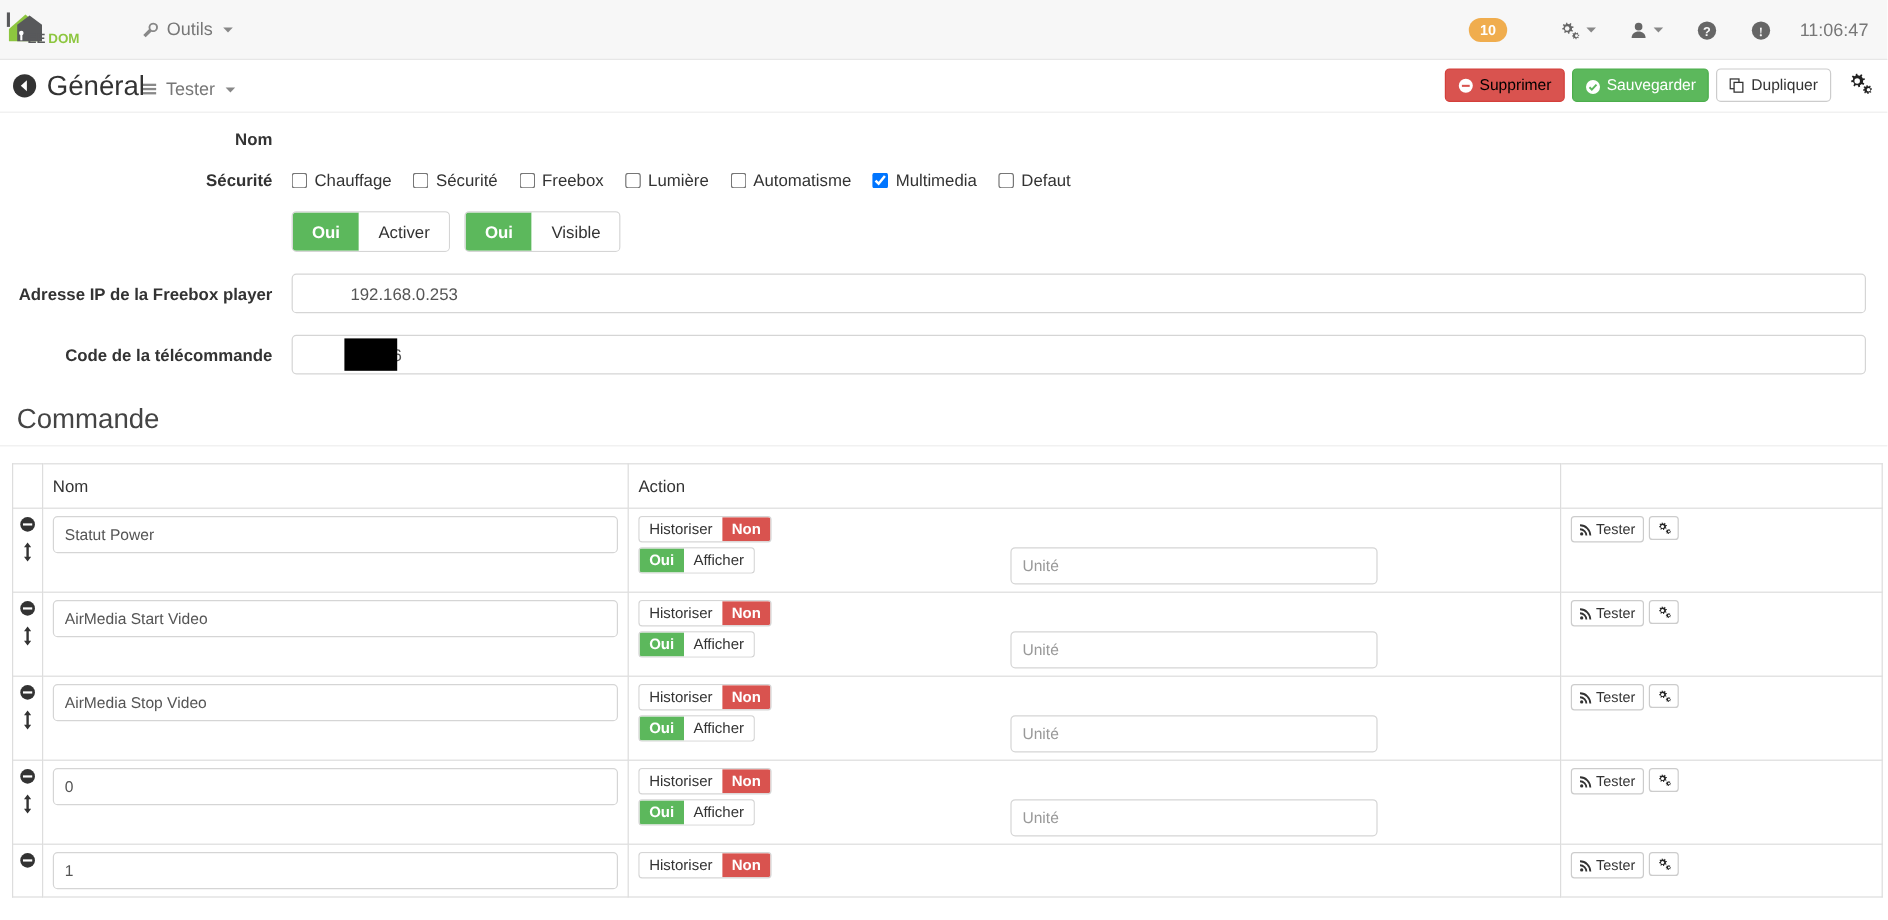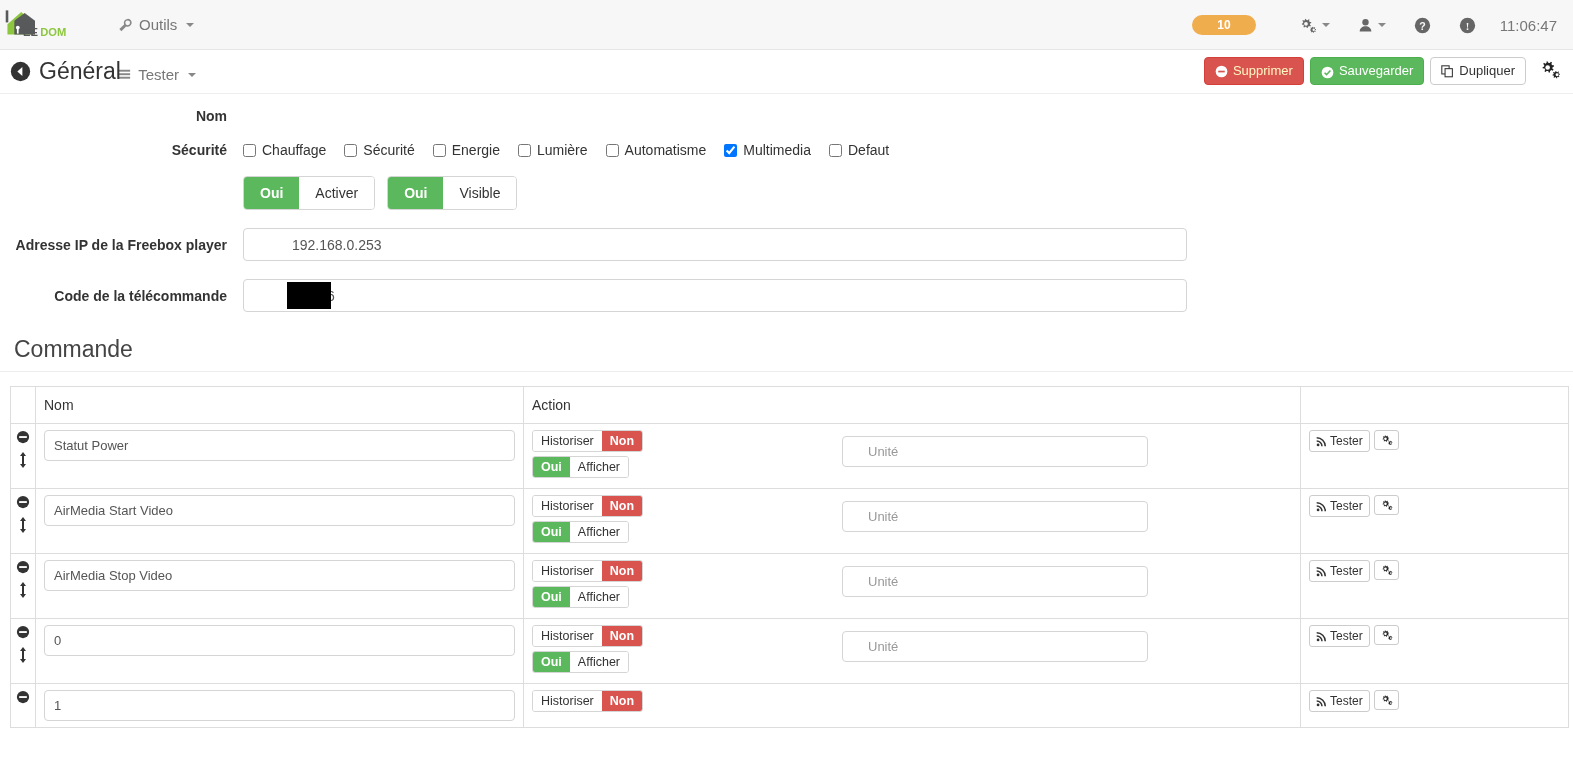--- a/index.html
+++ b/index.html
@@ -42,21 +42,21 @@
     border-top:4px solid #888; margin-left:3px;
   }
   .nav-icon { display:inline-flex; align-items:center; fill:#888; }
   .nav-right {
     position: absolute; right: 16px; top: 0; height: 50px;
     display: flex; align-items: center; gap: 0;
   }
   .nav-right > * { margin-left: 0; }
   .badge-count {
     background:#f0ad4e; color:#fff; border-radius:10px;
-    padding: 3px 25px; font-size: 12px; font-weight: bold;
+    padding: 3px 9px; font-size: 12px; font-weight: bold;
     margin-right: 28px; cursor:pointer;
   }
   .nr-item {
     display:flex; align-items:center; gap:2px;
     padding: 0 14px; cursor:pointer; color:#666;
   }
   .clock { color:#777; font-size:15px; padding-left: 10px; }
 
   
   .page-header {
@@ -69,41 +69,41 @@
   .page-title { font-size: 23px; color:#333; font-weight: normal; }
   .header-actions {
     position:absolute; right: 10px; top: 7px;
     display:flex; align-items:center; gap: 6px;
   }
   .btn {
     font-size: 13px; border-radius: 4px; padding: 5px 10px;
     display:inline-flex; align-items:center; gap:5px;
     cursor:pointer; border:1px solid transparent; line-height: 1.2;
   }
-  .btn-danger { background:#d9534f; border-color:#d43f3a; color:#fef9c3; }
+  .btn-danger { background:#d9534f; border-color:#d43f3a; color:#000000; }
   .btn-success { background:#5cb85c; border-color:#4cae4c; color:#fff;align-items:flex-end; }
   .btn-default { background:#fff; border-color:#cccccc; color:#333; }
   .btn-cogs { background:none; border:none; padding:2px 2px 2px 6px; cursor:pointer; }
 
   
   .form-area { padding-top: 14px; }
   .form-row { display:flex; align-items:center; margin-bottom: 18px; }
   .form-label {
     width: 243px; text-align:right; padding-right: 16px;
     font-weight: bold; font-size: 14px; color:#333;
   }
   .form-control {
     border:1px solid #d5d5d5; border-radius:4px;
     height: 33px; padding: 6px 10px; font-size: 14px;
     color:#555; background:#fff;
     font-family: "Liberation Sans", sans-serif;
   }
   .form-control::placeholder { color:#999; }
   .input-nom { width: 366px; }
-  .input-wide { width: 944px; padding-left: 48px; }
+  .input-wide { width: 1312px; padding-left: 48px; }
   select.form-control {
     width: 366px; appearance:none;
     background-image: none; cursor:pointer;
     padding-right: 24px;
   }
   .select-wrap { position: relative; display:inline-block; }
   .select-wrap .sel-caret {
     position:absolute; right:10px; top:14px; pointer-events:none;
     width:0; height:0;
     border-left:4px solid transparent; border-right:4px solid transparent;
@@ -170,22 +170,22 @@
   .mini-toggles { width: 310px; }
   .mini-group {
     display:inline-flex; border:1px solid #d5d5d5; border-radius:3px;
     overflow:hidden; background:#fff; margin-bottom: 4px;
   }
   .mini-label { padding: 3px 8px; font-size:12.5px; color:#333; background:#fff; cursor:pointer; }
   .mini-non { padding: 3px 8px; font-size:12.5px; color:#fff; background:#d9534f; font-weight:bold; cursor:pointer; }
   .mini-oui { padding: 3px 8px; font-size:12.5px; color:#fff; background:#5cb85c; font-weight:bold; cursor:pointer; }
   .unite-input {
     width: 306px; border:1px solid #d5d5d5; border-radius:4px;
-    height: 31px; padding: 5px 25px; font-size: 13px; color:#555;
-    margin-top: 6px;
+    height: 31px; padding: 5px 9px; font-size: 13px; color:#555;
+    margin-top: 26px;
     font-family: "Liberation Sans", sans-serif;
   }
   .unite-input::placeholder { color:#999; }
 
   .last-cell-inner { display:flex; align-items:flex-start; gap:4px; }
   .btn-test {
     display:inline-flex; align-items:center; gap:3px;
     border:1px solid #cccccc; background:#fff; border-radius:3px;
     padding: 3px 6px; font-size:12px; color:#333; cursor:pointer;
   }
@@ -331,21 +331,21 @@
       <label class="cat-item">
         <input type="checkbox" style="">
         <span>Chauffage</span>
       </label>
       <label class="cat-item">
         <input type="checkbox" style="">
         <span>Sécurité</span>
       </label>
       <label class="cat-item">
         <input type="checkbox" style="">
-        <span>Energie</span>
+        <span>Freebox</span>
       </label>
       <label class="cat-item">
         <input type="checkbox" style="">
         <span>Lumière</span>
       </label>
       <label class="cat-item">
         <input type="checkbox" style="">
         <span>Automatisme</span>
       </label>
       <label class="cat-item">

